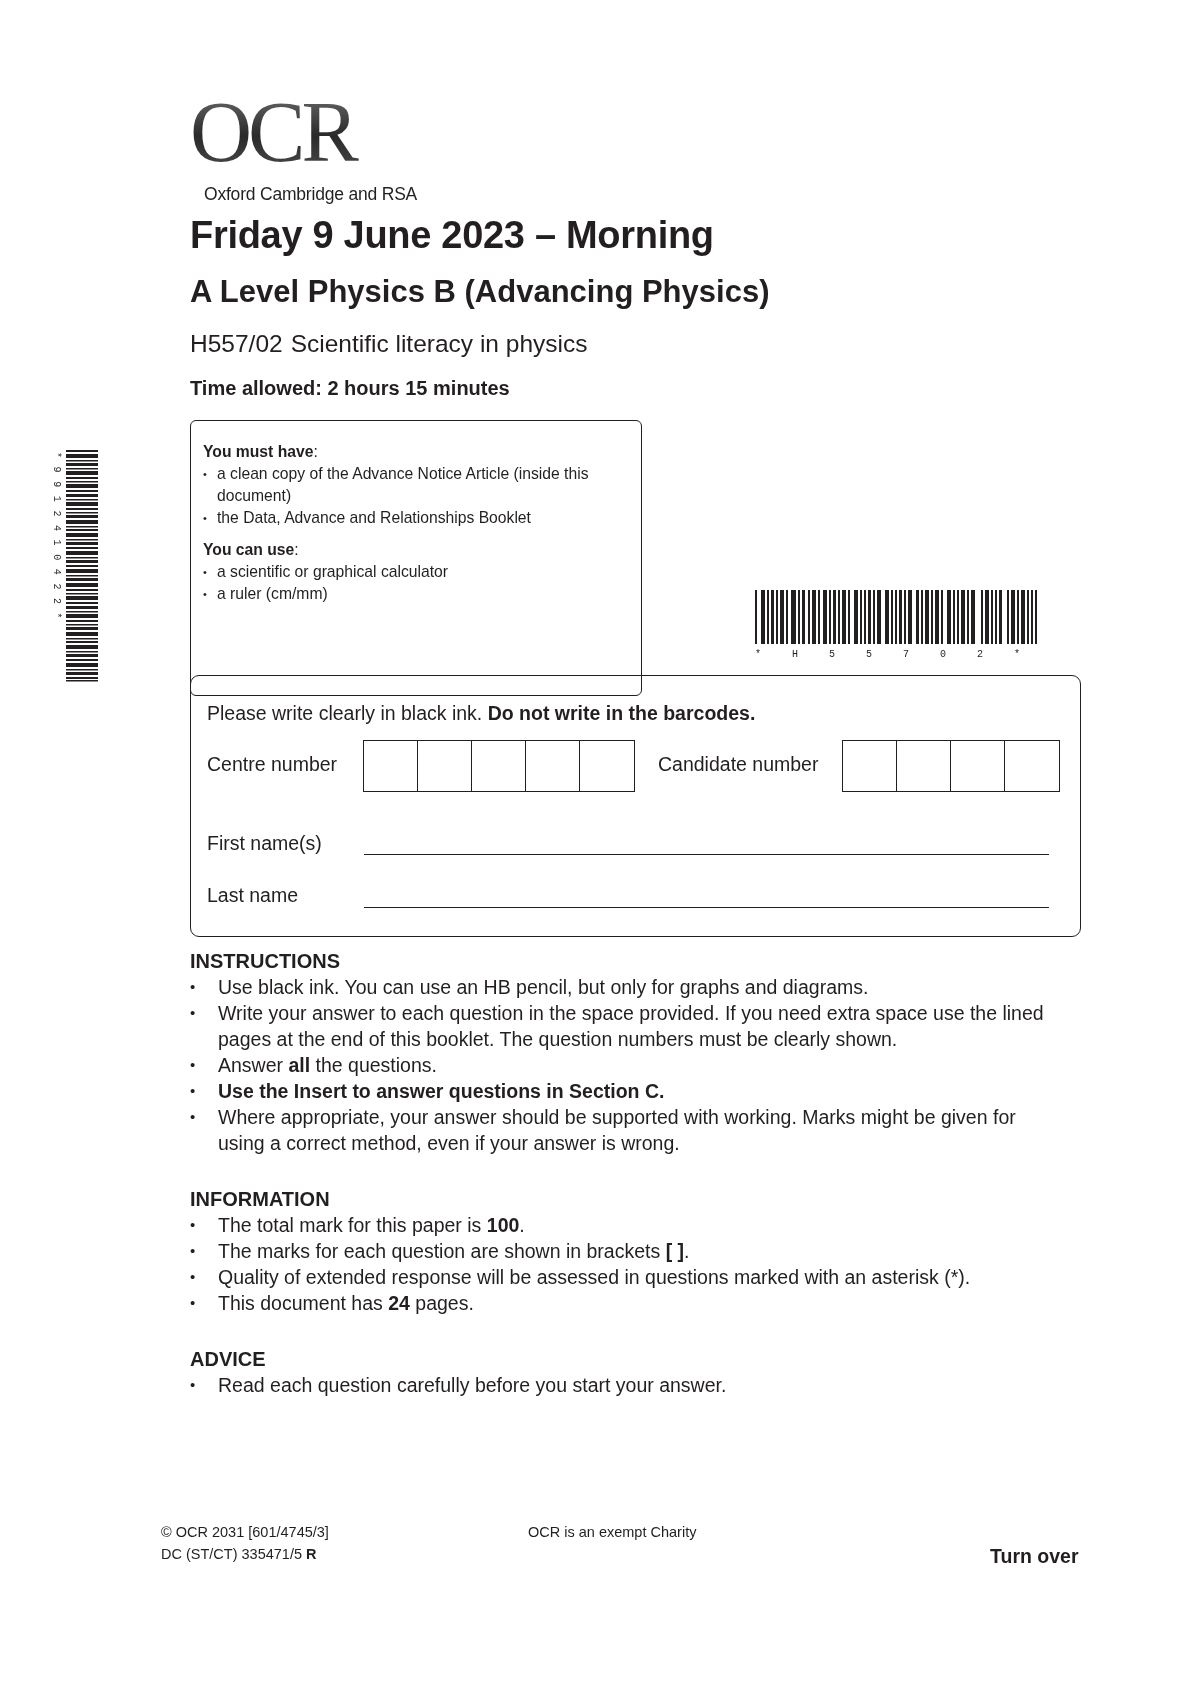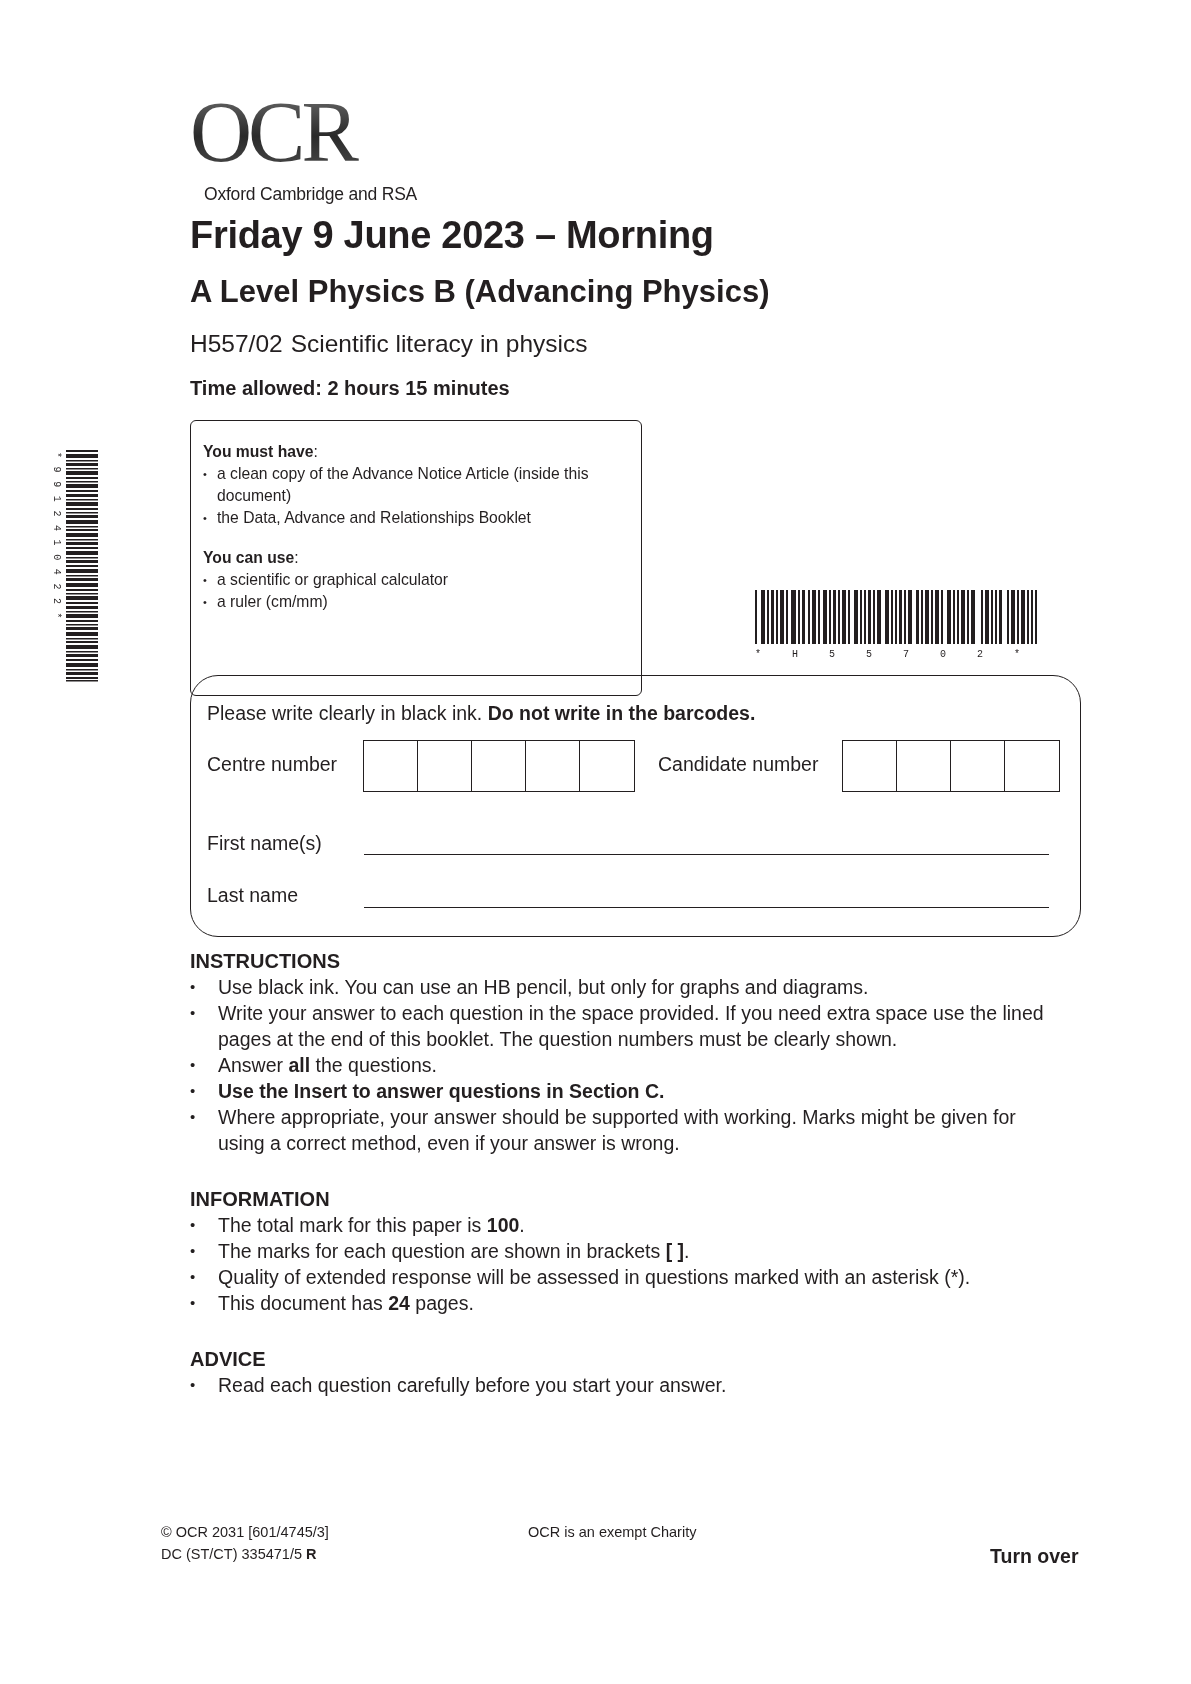--- a/index.html
+++ b/index.html
@@ -15,31 +15,31 @@
 
   .title-date { left: 190px; top: 214px; font-size: 38px; font-weight: bold; letter-spacing: -0.3px; }
   .title-subject { left: 190px; top: 274px; font-size: 31px; font-weight: bold; }
   .title-code { left: 190px; top: 330px; font-size: 24.5px; }
   .title-code b { font-weight: normal; margin-right: 8px; }
   .title-time { left: 190px; top: 377px; font-size: 20px; font-weight: bold; }
 
   
   .must-box { left: 190px; top: 420px; width: 452px; height: 276px; border: 1.5px solid #231f20; border-radius: 6px; padding: 20px 0 0 12px; font-size: 15.7px; line-height: 22px; }
   .must-box .h { font-weight: bold; }
-  .must-box .h2 { margin-top: 18px; }
+  .must-box .h2 { margin-top: 10px; }
   .must-box ul { list-style: none; }
   .must-box li { position: relative; padding-left: 14px; }
   .must-box li::before { content: "\2022"; position: absolute; left: 0; font-size: 11px; }
 
   
   .side-barcode { left: 50px; top: 450px; width: 50px; height: 232px; }
   .right-barcode { left: 755px; top: 590px; width: 290px; height: 70px; }
 
   
-  .details-box { left: 190px; top: 675px; width: 891px; height: 262px; border: 1.5px solid #231f20; border-radius: 28px; }
+  .details-box { left: 190px; top: 675px; width: 891px; height: 262px; border: 1.5px solid #231f20; border-radius: 9px; }
   .d-intro { left: 16px; top: 26px; font-size: 19.5px; }
   .d-intro b { font-weight: bold; }
   .d-label { font-size: 19.5px; }
   .cells { display: flex; border: 1.5px solid #231f20; }
   .cell { width: 54px; height: 50px; border-right: 1.5px solid #231f20; }
   .cell:last-child { border-right: none; }
   .line { border-bottom: 1.5px solid #231f20; height: 0; }
 
   
   .section { left: 190px; font-size: 19.5px; line-height: 26px; }

